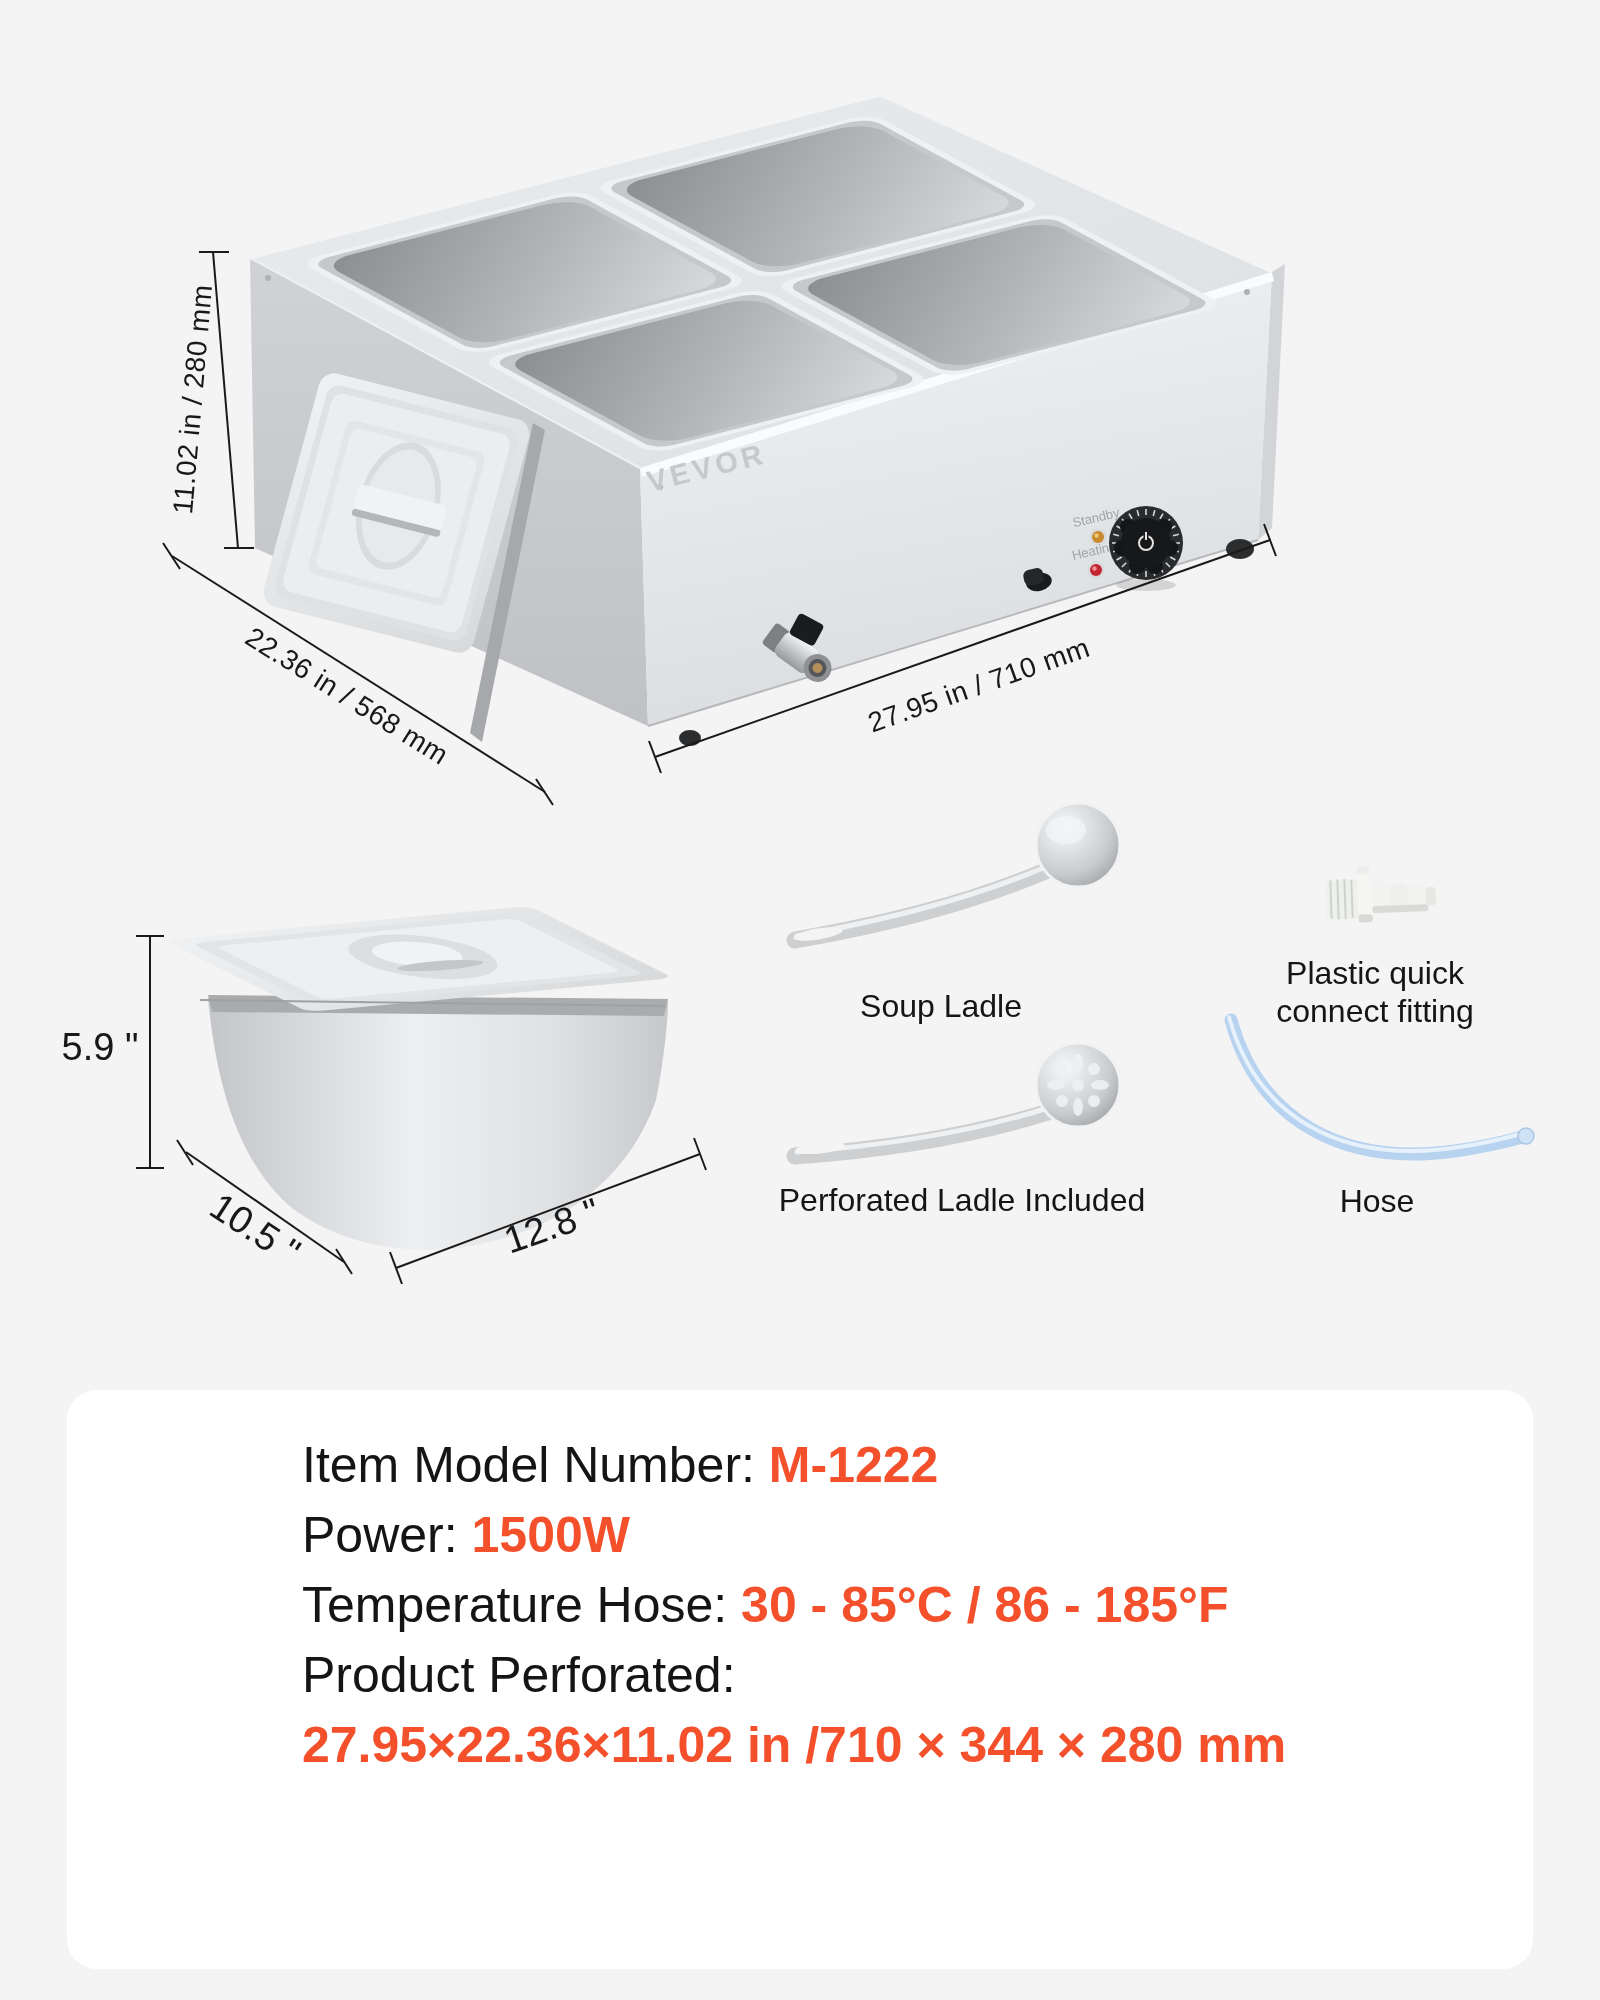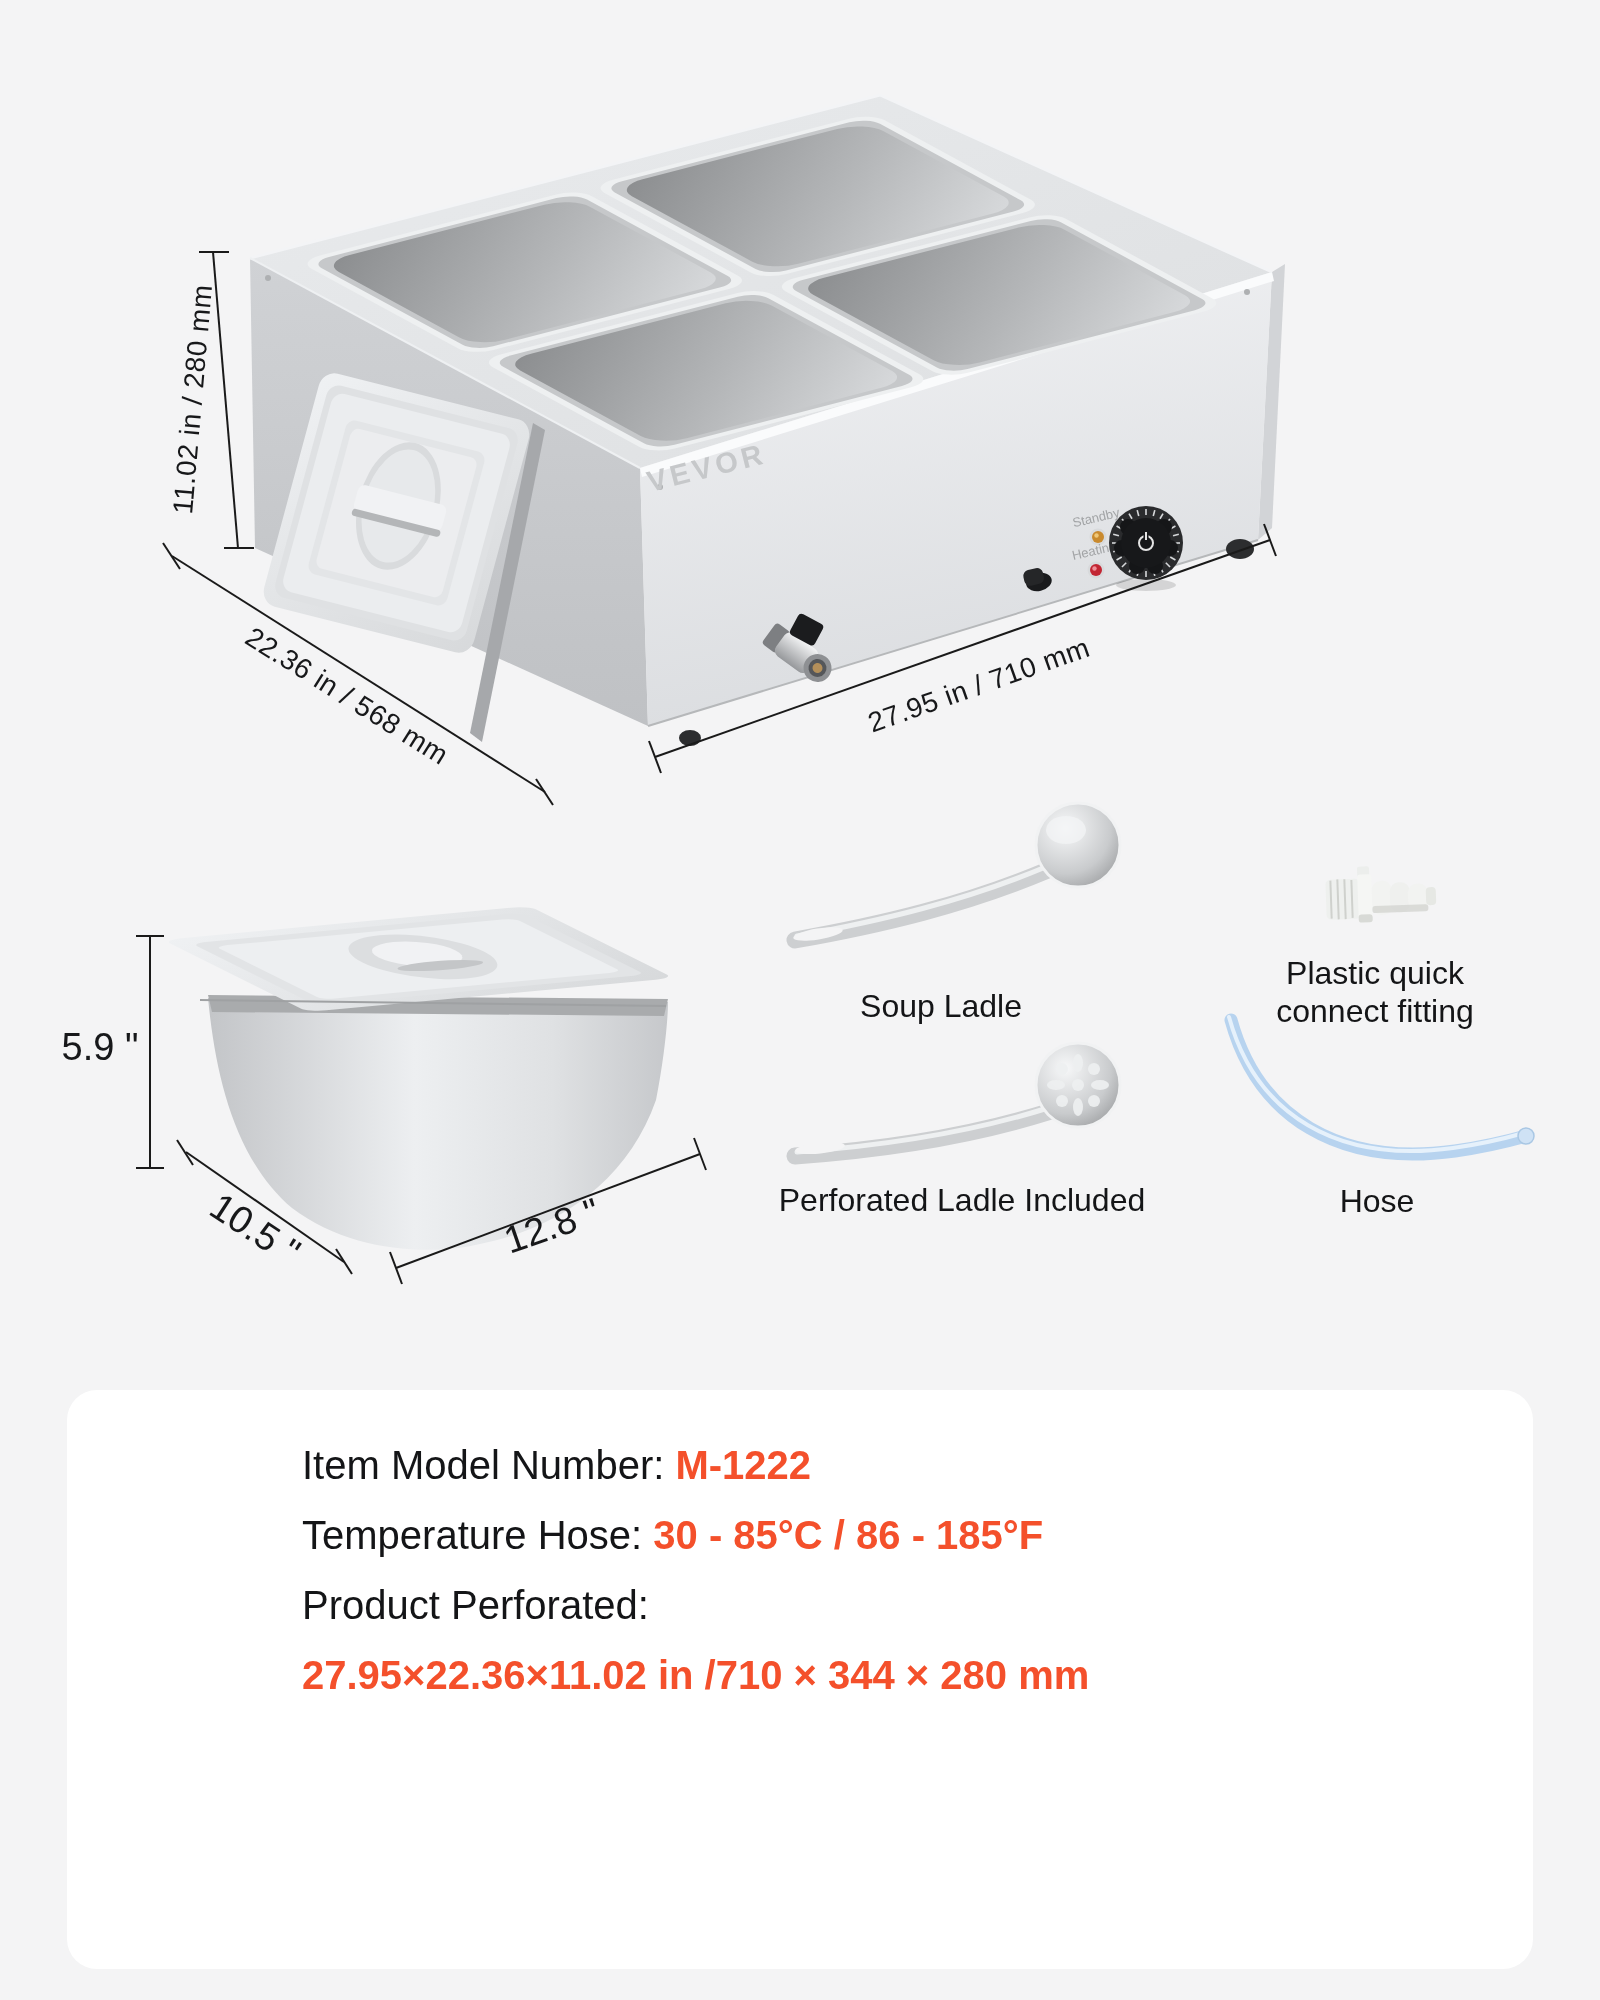--- a/index.html
+++ b/index.html
@@ -7,21 +7,21 @@
   .page{position:relative;width:1600px;height:2000px;background:#f4f4f5;overflow:hidden;}
   svg text{font-family:"Liberation Sans", sans-serif;}
   .dim-text{font-size:28px;fill:#17181a;letter-spacing:.5px;}
   .pan-dim-text{font-size:38px;fill:#17181a;}
   .comp-label{font-size:32px;fill:#141517;}
   .panel-label{font-size:13px;fill:#a2a4a6;}
   .brand-label{font-size:29px;font-weight:bold;letter-spacing:4px;fill:#c6c8ca;}
   .spec-card{position:absolute;left:67px;top:1390px;width:1466px;height:579px;
              background:#ffffff;border-radius:30px;}
   .spec-list{position:absolute;left:235px;top:40px;}
-  .spec-line{font-size:40px;line-height:70px;color:#141517;white-space:pre;}
+  .spec-line{font-size:50px;line-height:70px;color:#141517;white-space:pre;}
   .spec-line .val{color:#F4502B;font-weight:bold;}
 </style>
 </head>
 <body>
 
 <div class="page">
 
   <svg width="1600" height="1330" viewBox="0 0 1600 1330">
     <defs>
       <linearGradient id="gFront" x1="0" y1="0" x2="0.25" y2="1">
@@ -290,18 +290,19 @@
       <path d="M1231,1020 C1258,1118 1340,1167 1455,1151 C1490,1146 1512,1140 1526,1136" stroke="#e6f1fb" stroke-width="4" stroke-linecap="round" fill="none" transform="translate(-2,-3)"></path>
       <circle cx="1526" cy="1136" r="8" fill="#cfe2f5" stroke="#a9c7e4" stroke-width="1.5"></circle>
     </g>
     <text class="comp-label" text-anchor="middle" x="1377" y="1212">Hose</text>
   </svg>
 
   
   <div class="spec-card">
     <div class="spec-list">
       <div class="spec-line"><span class="lbl">Item Model Number: </span><span class="val">M-1222</span></div>
+      <div class="spec-line"><span class="lbl">Power: </span><span class="val">1500W</span></div>
       <div class="spec-line"><span class="lbl">Temperature Hose: </span><span class="val">30 - 85°C / 86 - 185°F</span></div>
       <div class="spec-line"><span class="lbl">Product Perforated:</span><span class="val"></span></div>
       <div class="spec-line"><span class="lbl"></span><span class="val">27.95×22.36×11.02 in /710 × 344 × 280 mm</span></div>
     </div>
   </div>
 </div>
 
 </body></html>

